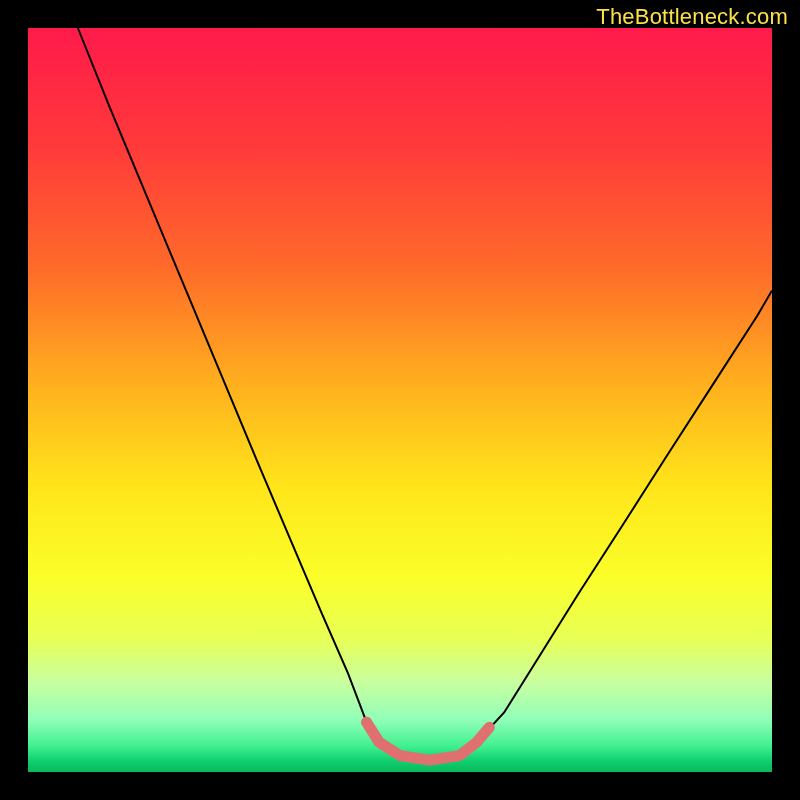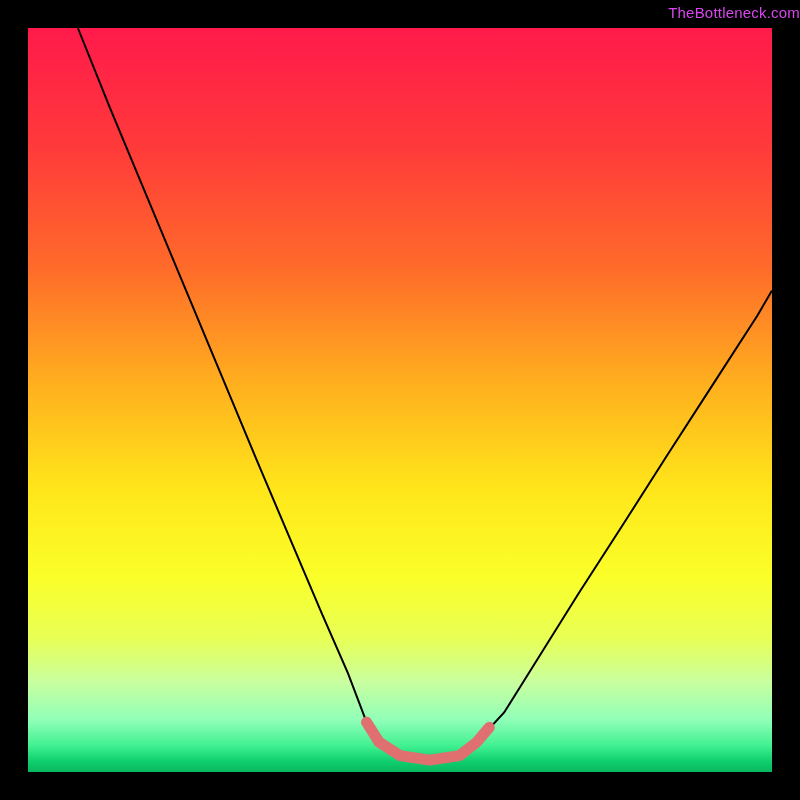--- a/index.html
+++ b/index.html
@@ -13,23 +13,23 @@
   }
   .outer {
     position: relative;
     width: 800px;
     height: 800px;
     background: #000;
   }
   .watermark {
     position: absolute;
     top: 4px;
-    right: 0;
-    font-size: 15px;
-    color: #d946ef;
+    right: 12px;
+    font-size: 22px;
+    color: #fde047;
     letter-spacing: 0.2px;
     z-index: 10;
     user-select: none;
   }
   .plot {
     position: absolute;
     left: 28px;
     top: 28px;
     width: 744px;
     height: 744px;

